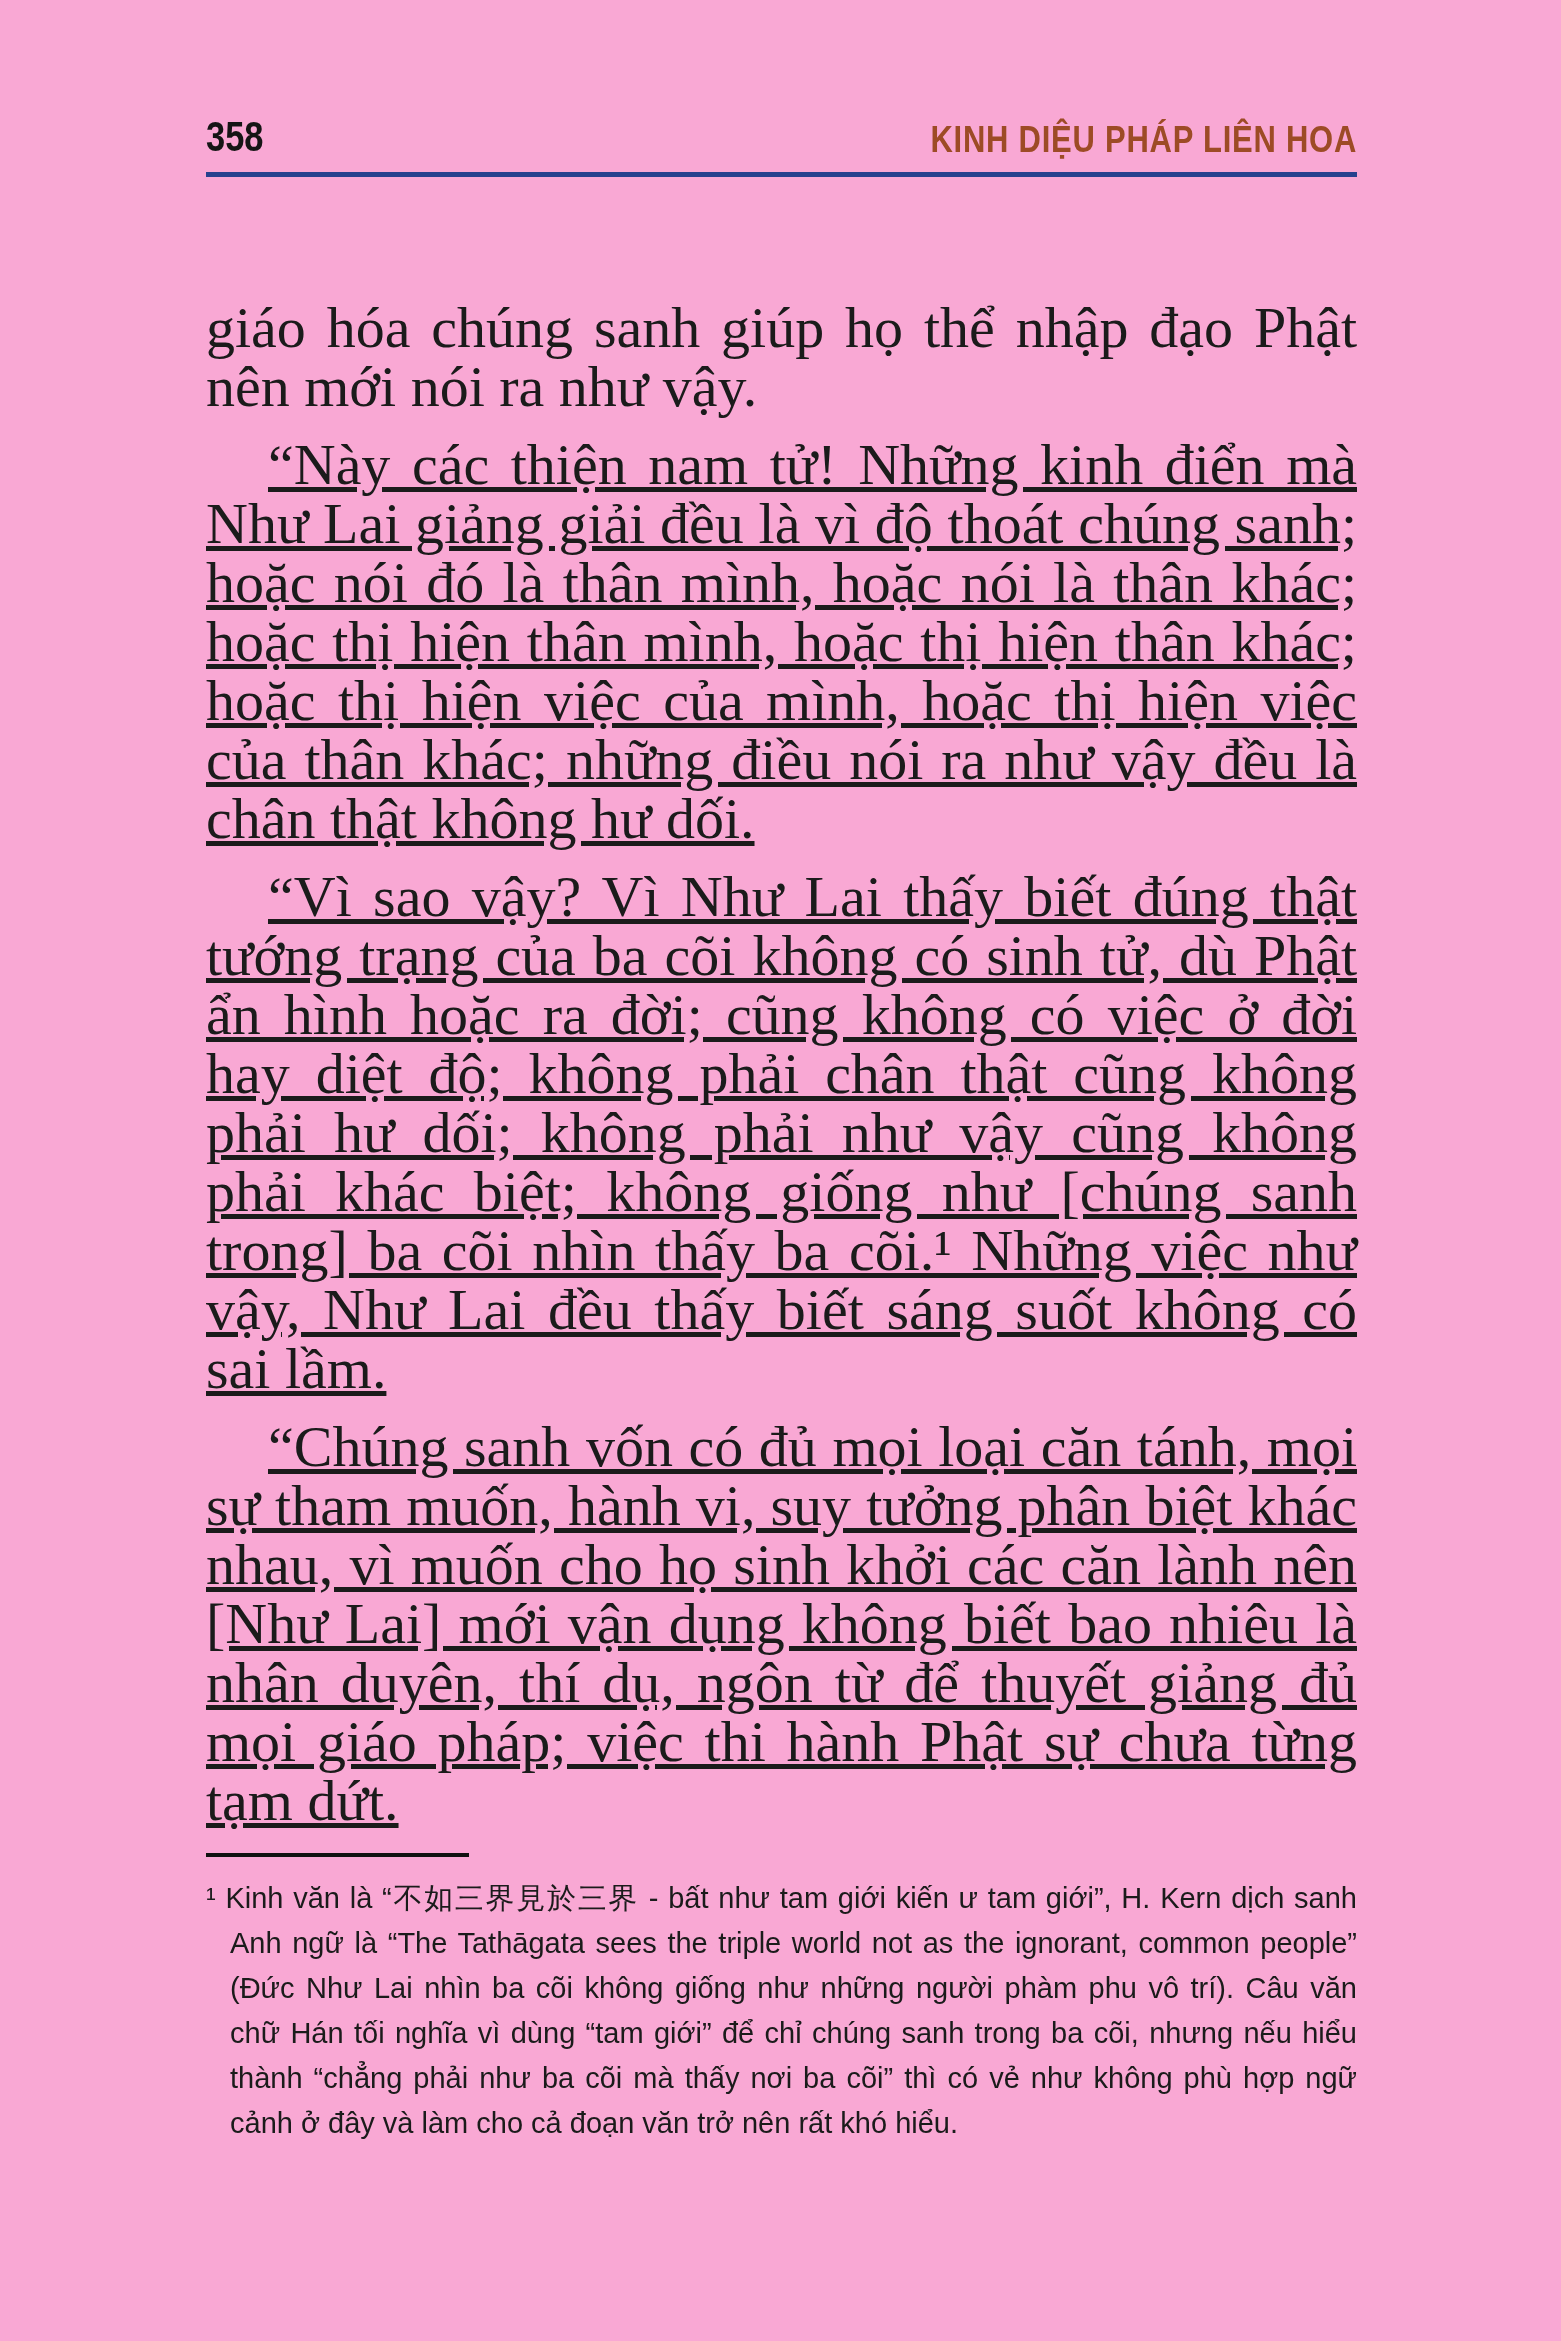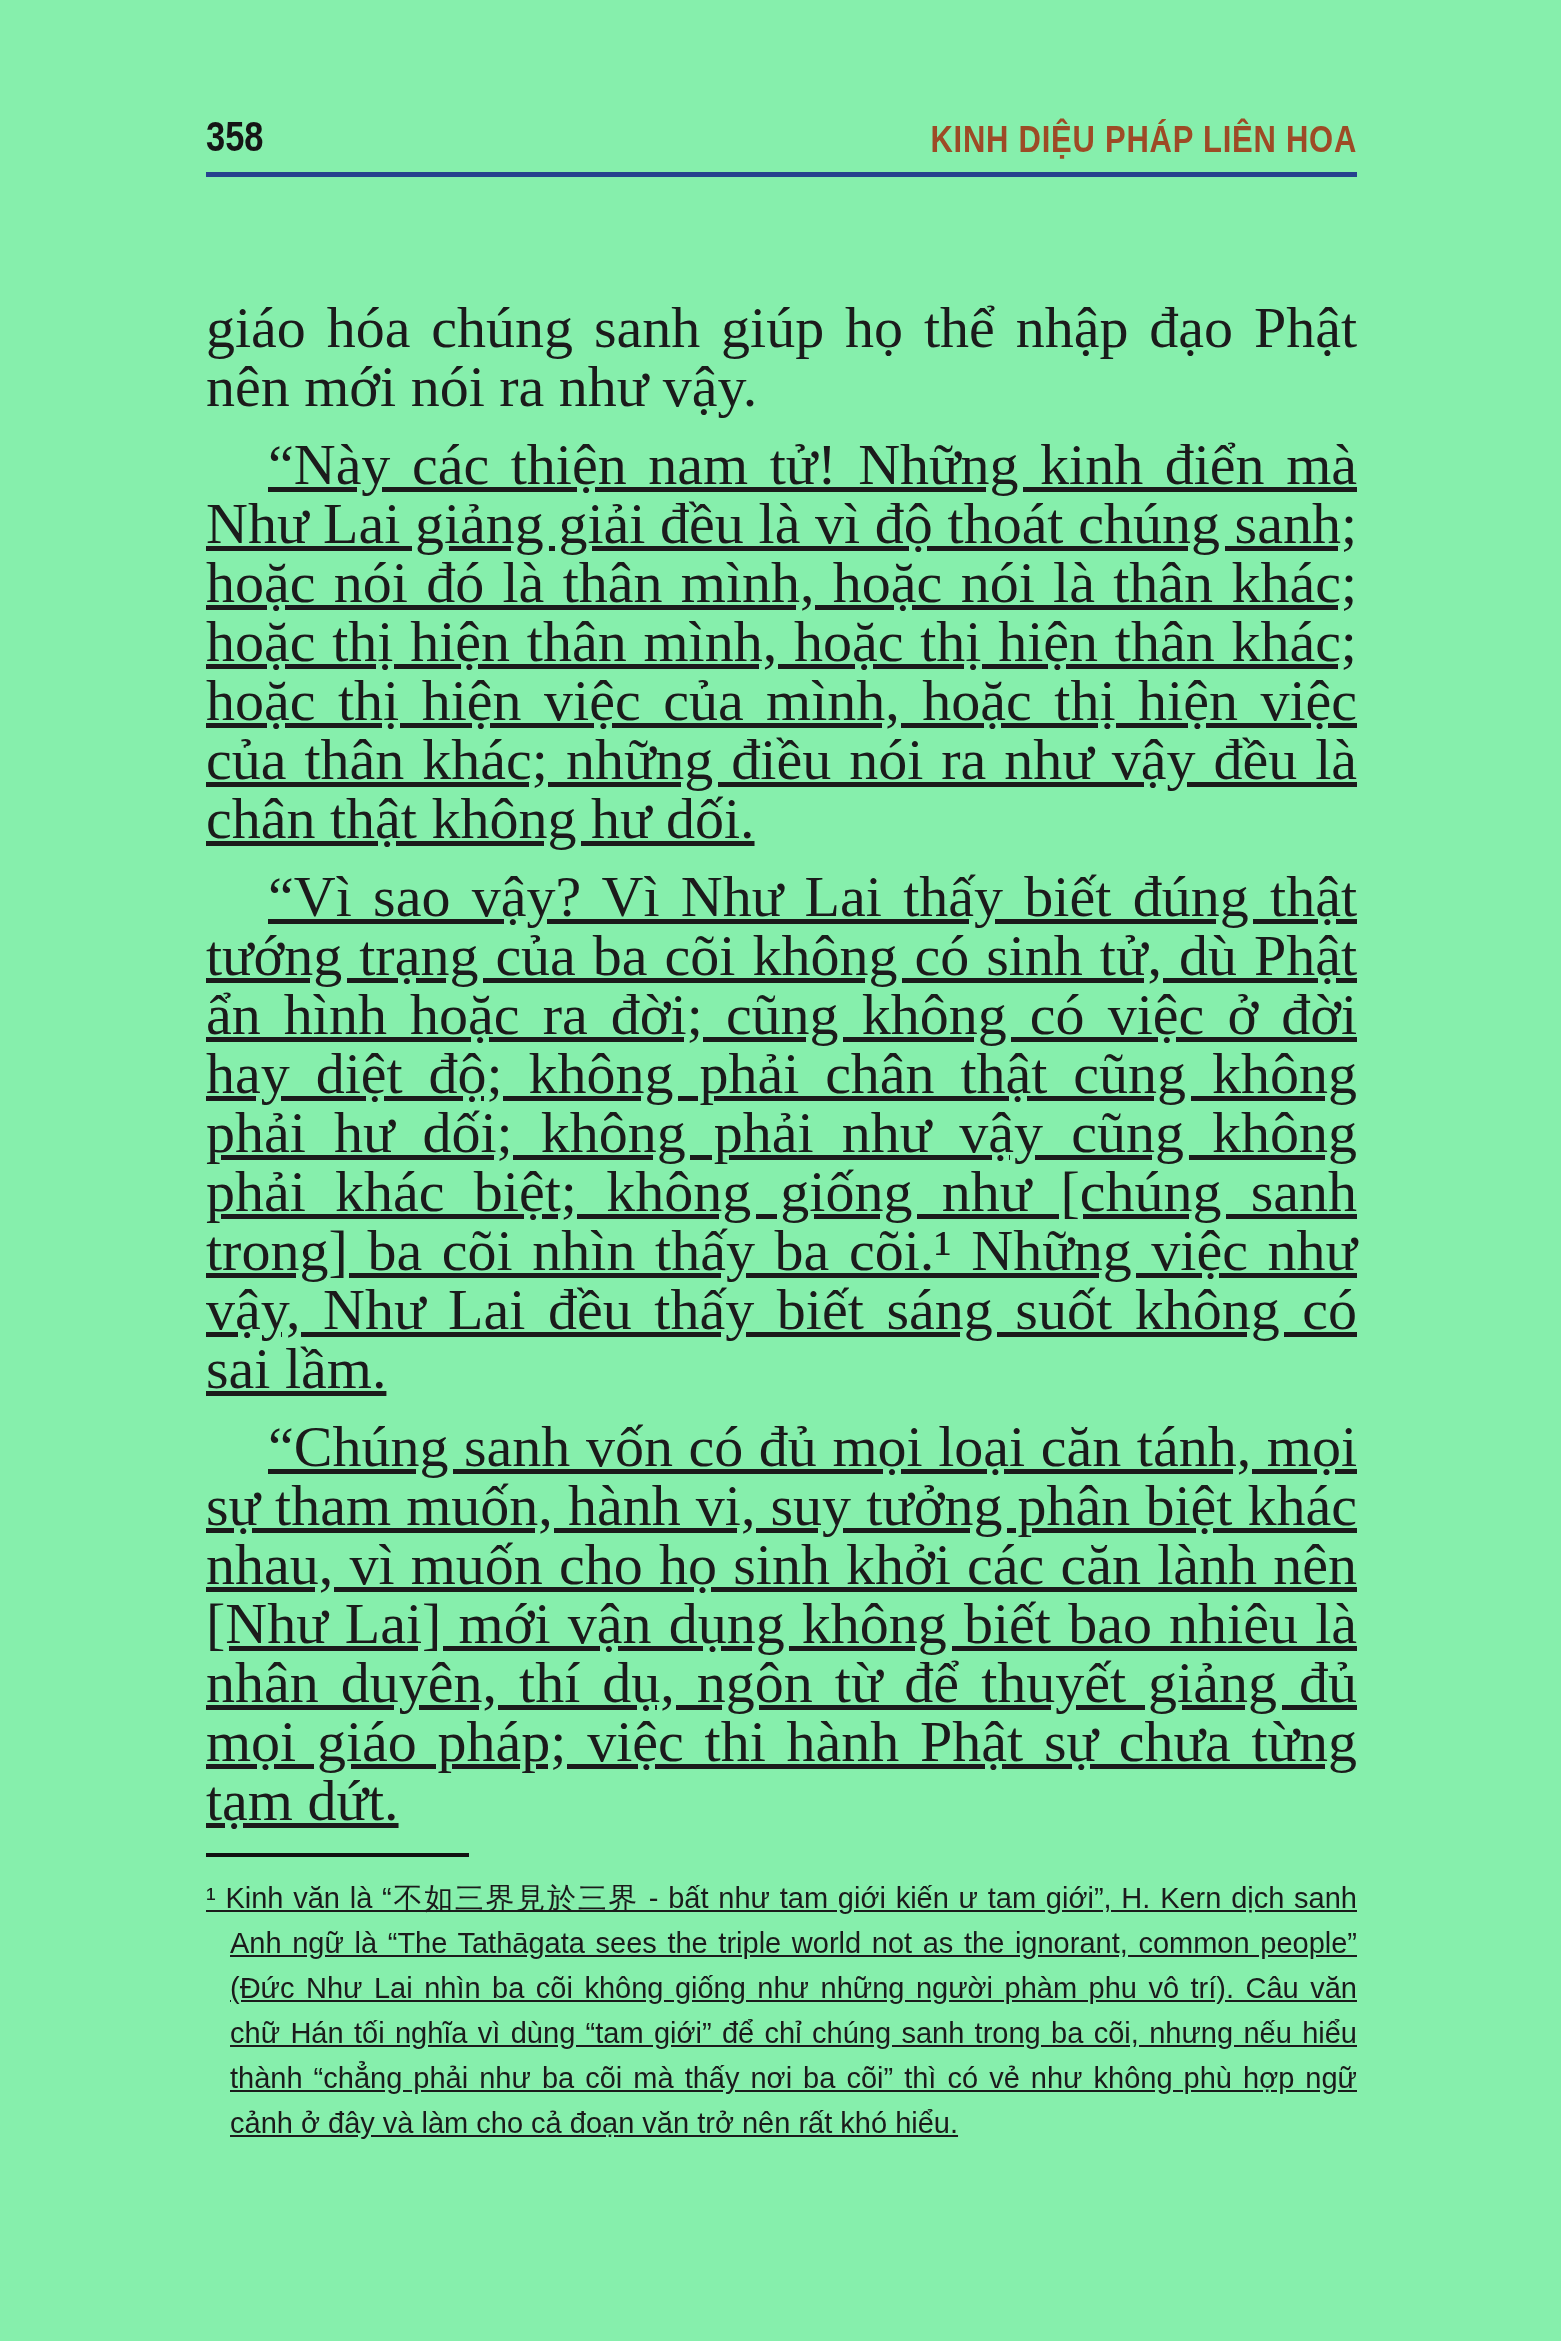--- a/index.html
+++ b/index.html
@@ -4,21 +4,21 @@
 <style>
   html, body {
     margin: 0;
     padding: 0;
     background: #ffffff;
   }
   .page {
     position: relative;
     width: 1561px;
     height: 2342px;
-    background: #86efac;
+    background: #f9a8d4;
     overflow: hidden;
     font-family: "Liberation Serif", "DejaVu Serif", serif;
     color: #1b1b1b;
   }
   .content {
     position: absolute;
     left: 206px;
     width: 1151px;
     top: 0;
   }
@@ -77,21 +77,20 @@
   }
   
   .footnote-rule {
     margin-top: 22.6px;
     width: 263px;
     height: 4.3px;
     background: #111111;
   }
   .footnote {
     margin-top: 19px;
-    text-decoration: underline;
   }
   .footnote p.fn-text {
     margin: 0;
     font-family: "Liberation Sans", "DejaVu Sans", sans-serif;
     font-size: 29px;
     line-height: 45px;
     text-align: justify;
     color: #1b1b1b;
     
     padding-left: 24px;

